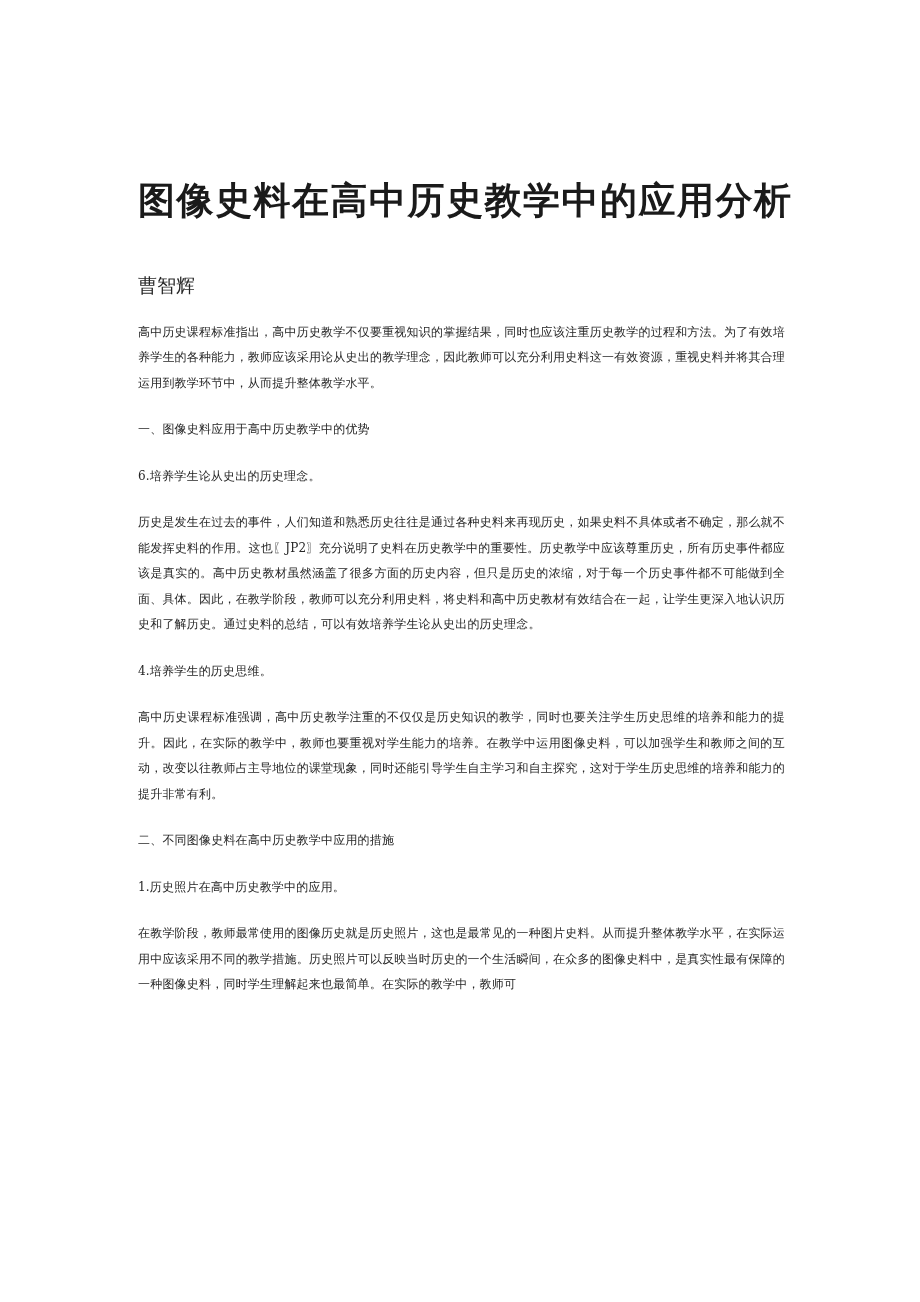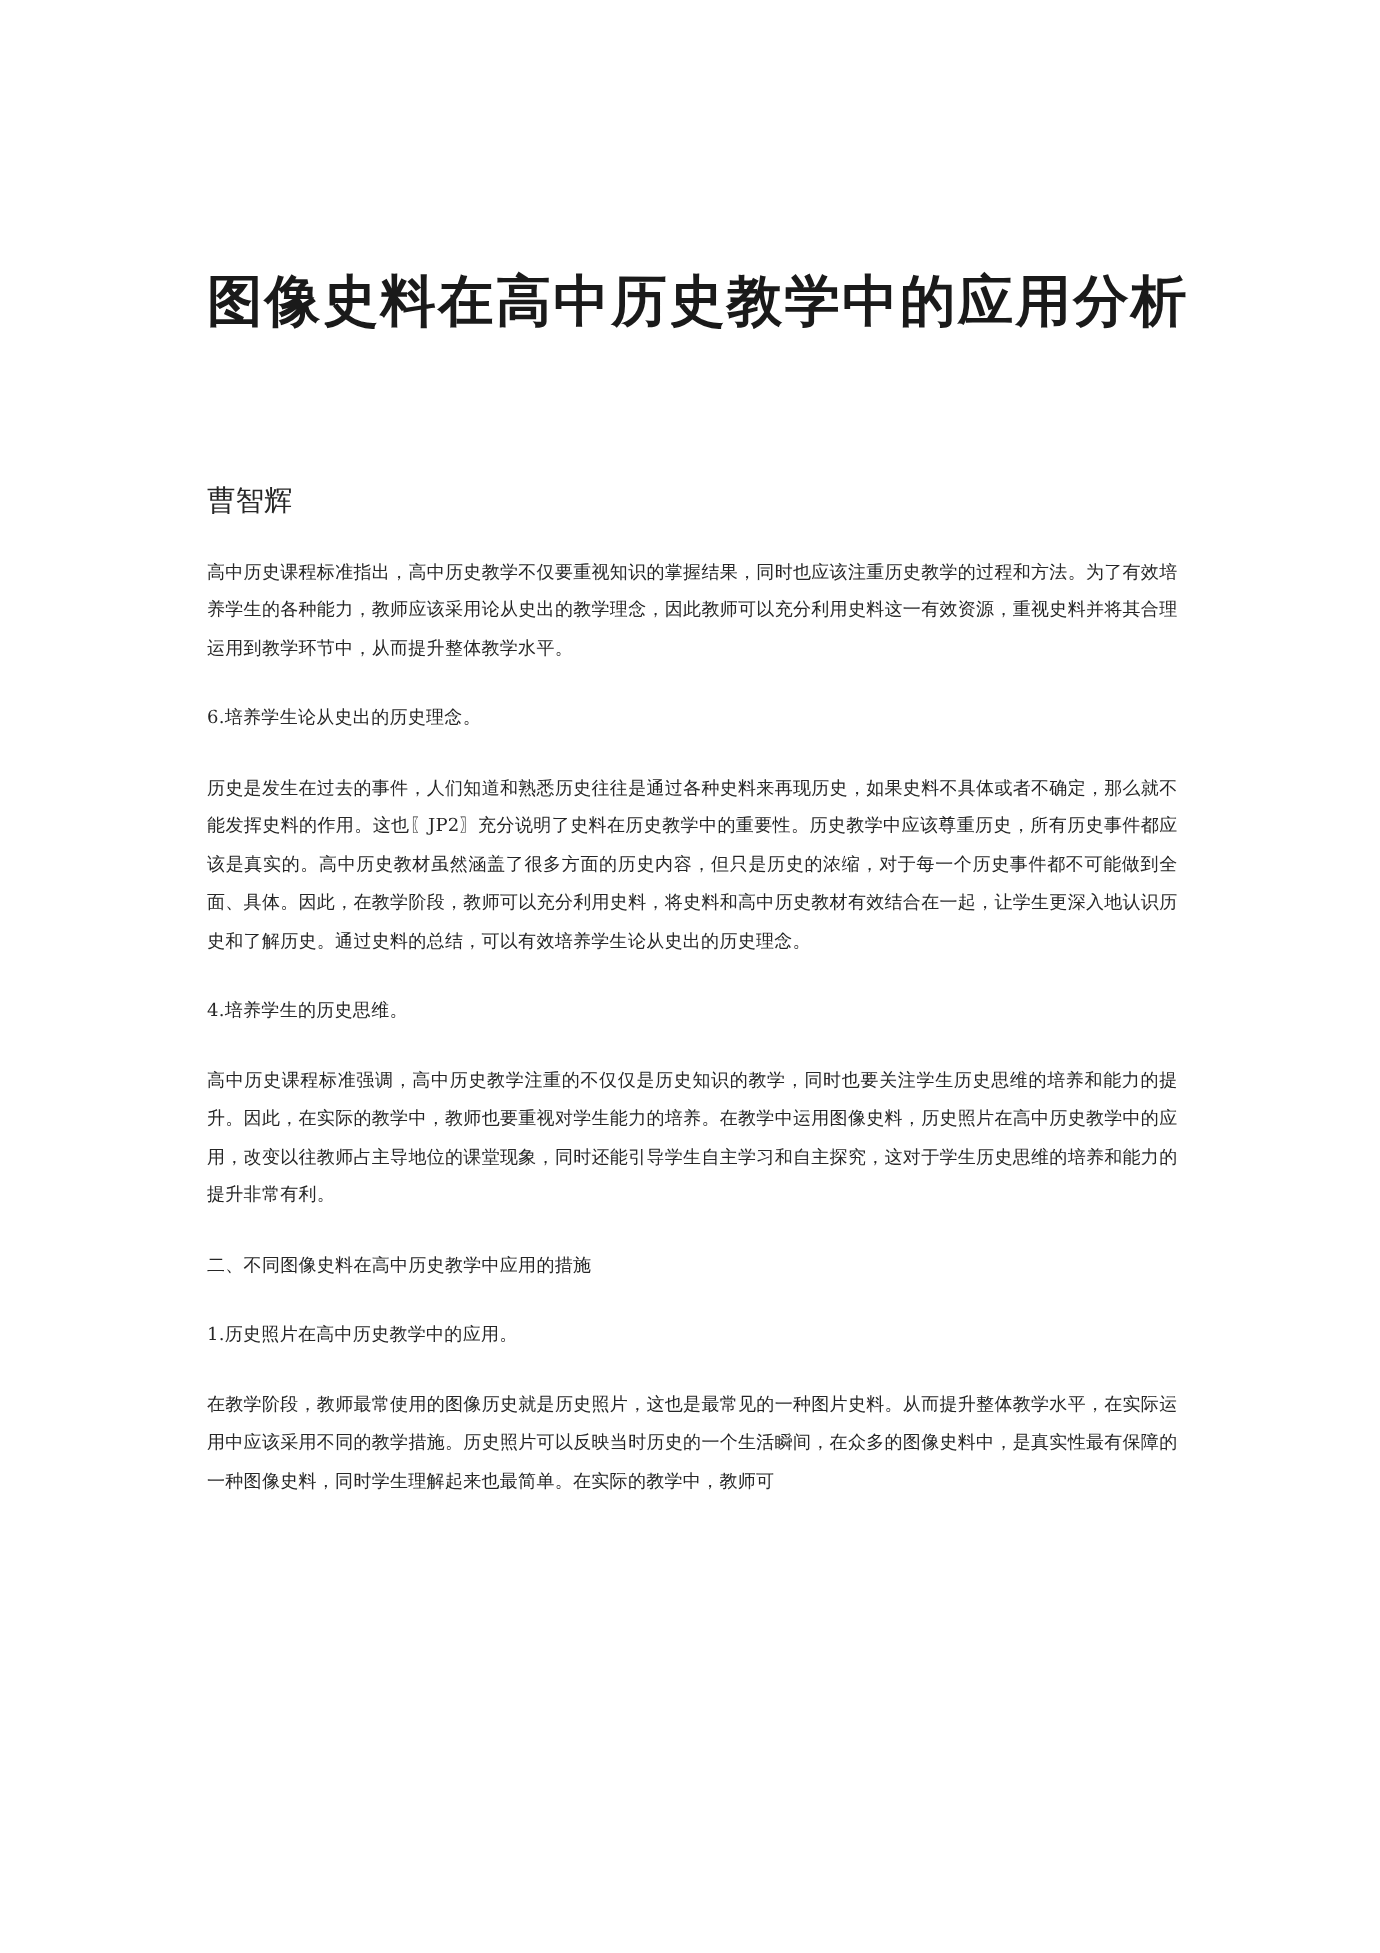--- a/index.html
+++ b/index.html
@@ -24,21 +24,21 @@
   .doc-title {
     margin: 0;
     font-size: 37px;
     line-height: 48px;
     font-weight: 700;
     letter-spacing: 1.5px;
     color: #1a1a1a;
     white-space: nowrap;
   }
   .doc-author {
-    margin: 98px 0 21px 0;
+    margin: 49px 0 21px 0;
     font-size: 19px;
     line-height: 25.5px;
     font-weight: 400;
   }
   .block {
     margin: 0 0 21px 0;
     font-size: 12px;
     line-height: 25.5px;
     font-weight: 400;
     text-align: justify;
@@ -50,21 +50,22 @@
   }
 </style>
 </head>
 <body>
 
 <div class="page">
   <h1 class="doc-title">图像史料在高中历史教学中的应用分析</h1>
   <p class="doc-author">曹智辉</p>
   <div>
       <p class="block paragraph">高中历史课程标准指出，高中历史教学不仅要重视知识的掌握结果，同时也应该注重历史教学的过程和方法。为了有效培养学生的各种能力，教师应该采用论从史出的教学理念，因此教师可以充分利用史料这一有效资源，重视史料并将其合理运用到教学环节中，从而提升整体教学水平。</p>
+      <h2 class="block heading">一、图像史料应用于高中历史教学中的优势</h2>
       <h3 class="block subheading">6.培养学生论从史出的历史理念。</h3>
       <p class="block paragraph">历史是发生在过去的事件，人们知道和熟悉历史往往是通过各种史料来再现历史，如果史料不具体或者不确定，那么就不能发挥史料的作用。这也〖JP2〗充分说明了史料在历史教学中的重要性。历史教学中应该尊重历史，所有历史事件都应该是真实的。高中历史教材虽然涵盖了很多方面的历史内容，但只是历史的浓缩，对于每一个历史事件都不可能做到全面、具体。因此，在教学阶段，教师可以充分利用史料，将史料和高中历史教材有效结合在一起，让学生更深入地认识历史和了解历史。通过史料的总结，可以有效培养学生论从史出的历史理念。</p>
       <h3 class="block subheading">4.培养学生的历史思维。</h3>
-      <p class="block paragraph">高中历史课程标准强调，高中历史教学注重的不仅仅是历史知识的教学，同时也要关注学生历史思维的培养和能力的提升。因此，在实际的教学中，教师也要重视对学生能力的培养。在教学中运用图像史料，历史照片在高中历史教学中的应用，改变以往教师占主导地位的课堂现象，同时还能引导学生自主学习和自主探究，这对于学生历史思维的培养和能力的提升非常有利。</p>
+      <p class="block paragraph">高中历史课程标准强调，高中历史教学注重的不仅仅是历史知识的教学，同时也要关注学生历史思维的培养和能力的提升。因此，在实际的教学中，教师也要重视对学生能力的培养。在教学中运用图像史料，可以加强学生和教师之间的互动，改变以往教师占主导地位的课堂现象，同时还能引导学生自主学习和自主探究，这对于学生历史思维的培养和能力的提升非常有利。</p>
       <h2 class="block heading">二、不同图像史料在高中历史教学中应用的措施</h2>
       <h3 class="block subheading">1.历史照片在高中历史教学中的应用。</h3>
       <p class="block paragraph">在教学阶段，教师最常使用的图像历史就是历史照片，这也是最常见的一种图片史料。从而提升整体教学水平，在实际运用中应该采用不同的教学措施。历史照片可以反映当时历史的一个生活瞬间，在众多的图像史料中，是真实性最有保障的一种图像史料，同时学生理解起来也最简单。在实际的教学中，教师可</p>
     </div>
 </div>
 
 </body></html>

